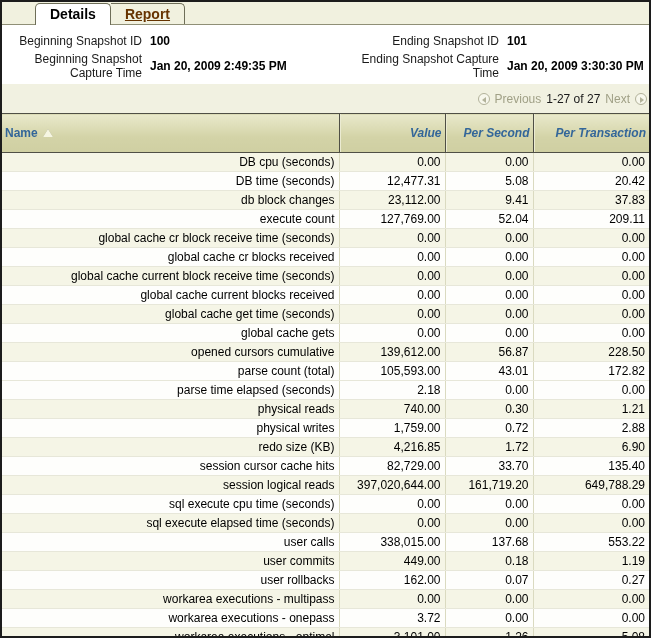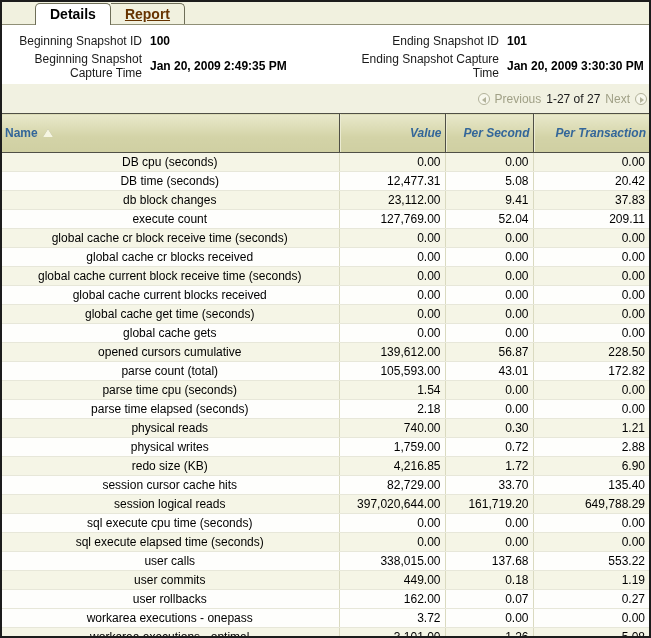--- a/index.html
+++ b/index.html
@@ -159,21 +159,21 @@
   tbody td {
     height:19px;
     padding:0 4px;
     border-right:1px solid #dadac0;
     border-bottom:1px solid #e7e7d9;
     white-space:nowrap;
     overflow:hidden;
     color:#000;
   }
   tbody td:last-child { border-right:none; }
-  tbody td:first-child { text-align:center; padding-left:3px; }
+  tbody td:first-child { text-align:right; padding-left:3px; }
   tbody td:not(:first-child) { text-align:right; }
   tbody tr.odd  { background:#f5f5e6; }
   tbody tr.even { background:#fefefc; }
   tbody tr:last-child td { border-bottom:1px solid #8f8f76; }
 </style>
 </head>
 <body>
 
 <div class="page">
 
@@ -305,26 +305,20 @@
           <td>139,612.00</td>
           <td>56.87</td>
           <td>228.50</td>
         </tr>
         <tr class="even">
           <td>parse count (total)</td>
           <td>105,593.00</td>
           <td>43.01</td>
           <td>172.82</td>
         </tr>
-        <tr class="odd">
-          <td>parse time cpu (seconds)</td>
-          <td>1.54</td>
-          <td>0.00</td>
-          <td>0.00</td>
-        </tr>
         <tr class="even">
           <td>parse time elapsed (seconds)</td>
           <td>2.18</td>
           <td>0.00</td>
           <td>0.00</td>
         </tr>
         <tr class="odd">
           <td>physical reads</td>
           <td>740.00</td>
           <td>0.30</td>
@@ -377,20 +371,26 @@
           <td>449.00</td>
           <td>0.18</td>
           <td>1.19</td>
         </tr>
         <tr class="even">
           <td>user rollbacks</td>
           <td>162.00</td>
           <td>0.07</td>
           <td>0.27</td>
         </tr>
+        <tr class="odd">
+          <td>workarea executions - multipass</td>
+          <td>0.00</td>
+          <td>0.00</td>
+          <td>0.00</td>
+        </tr>
         <tr class="even">
           <td>workarea executions - onepass</td>
           <td>3.72</td>
           <td>0.00</td>
           <td>0.00</td>
         </tr>
         <tr class="odd">
           <td>workarea executions - optimal</td>
           <td>3,101.00</td>
           <td>1.26</td>

